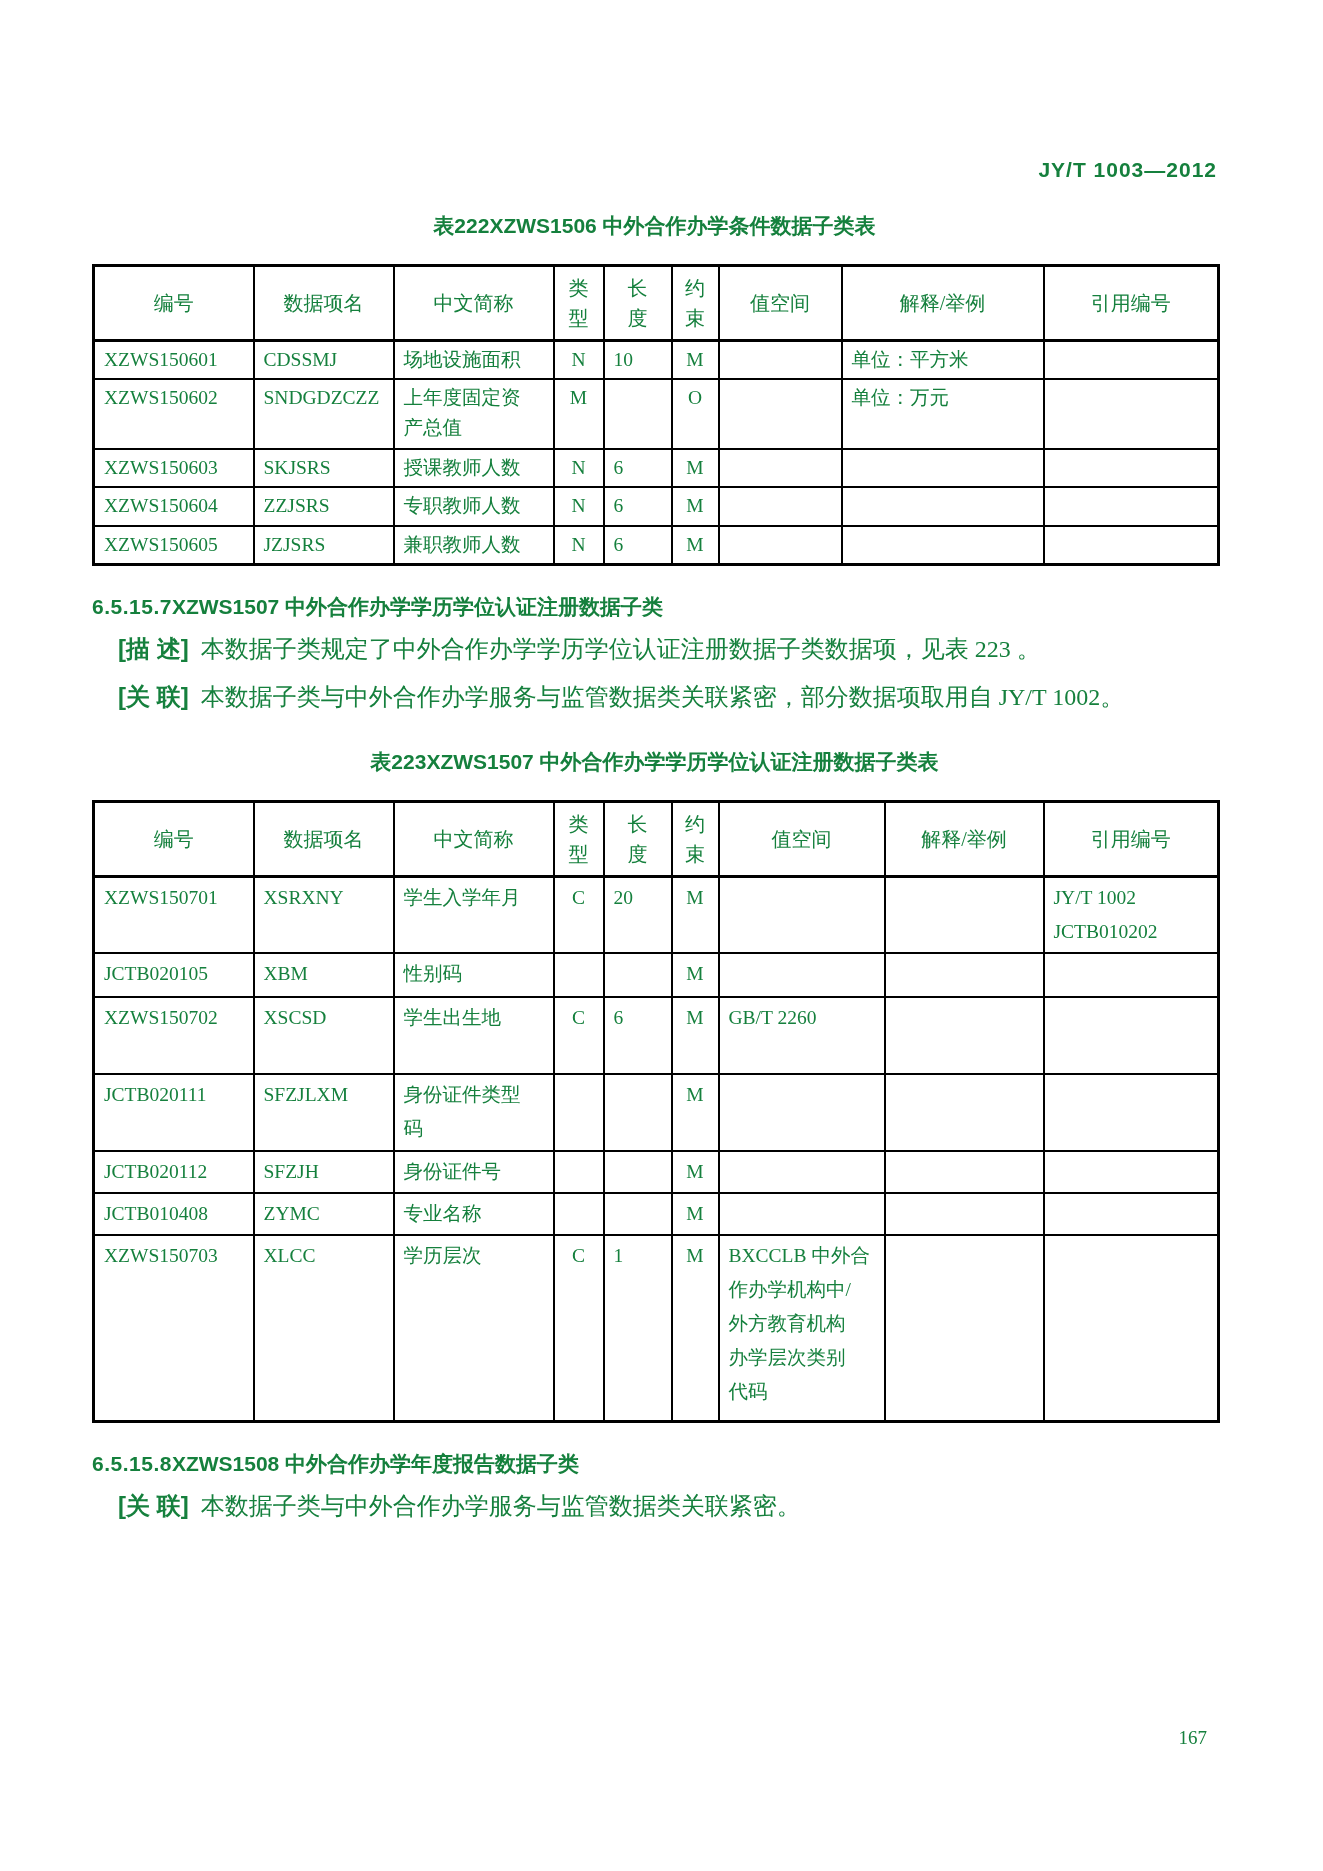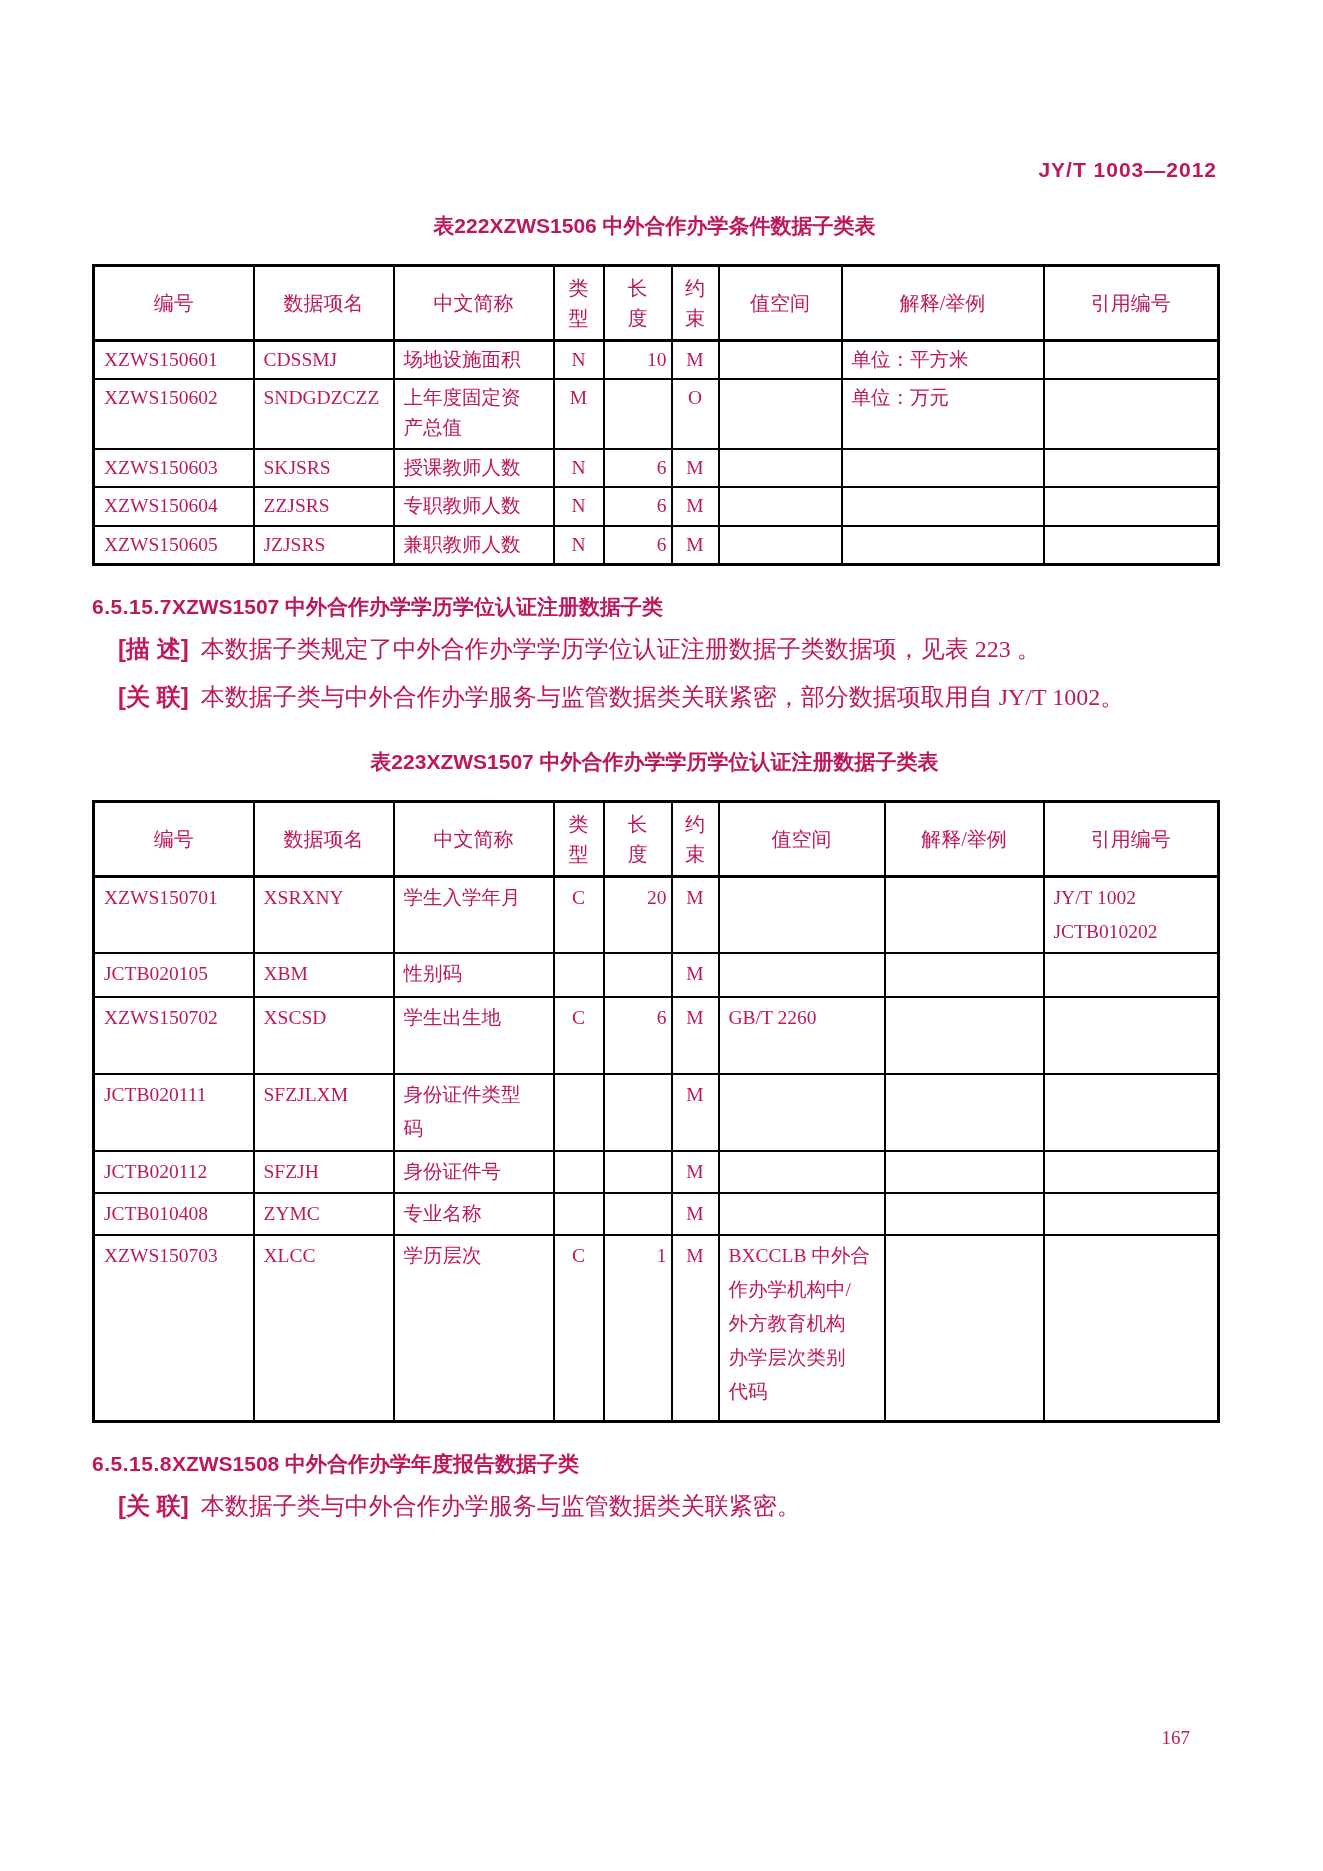--- a/index.html
+++ b/index.html
@@ -2,21 +2,21 @@
 <html><head>
 <meta charset="utf-8">
 <style>
   * { box-sizing: border-box; }
   html,body { margin:0; padding:0; background:#ffffff; }
   .page {
     position: relative;
     width: 1323px;
     height: 1871px;
     background: #ffffff;
-    color: #be185d;
+    color: #15803d;
     font-family: "Liberation Serif", "DejaVu Serif", serif;
     overflow: hidden;
   }
   .content { padding: 0 106px 0 92px; }
 
   .doc-code {
     padding-top: 158px;
     text-align: right;
     font-family: "Liberation Sans", "DejaVu Sans", sans-serif;
     font-weight: bold;
@@ -55,21 +55,21 @@
     padding: 6px 2px;
   }
   table.data td {
     font-size: 19.5px;
     vertical-align: top;
     padding: 3px 9px;
   }
   table.t222 td { line-height: 1.55; }
   table.t223 td { line-height: 1.75; }
   table.data td:nth-child(4) { text-align: center; padding-left:2px; padding-right:2px; }
-  table.data td:nth-child(5) { text-align: right; padding-right: 4px; }
+  table.data td:nth-child(5) { padding-right: 4px; }
   table.data td:nth-child(6) { text-align: center; padding-left:2px; padding-right:2px; }
 
   .sec-heading {
     margin: 27px 0 0 0;
     font-family: "Liberation Sans", "DejaVu Sans", sans-serif;
     font-weight: bold;
     font-size: 21px;
   }
   .sec-heading .num { margin-right: 0; letter-spacing: 0.5px; }
 
@@ -79,21 +79,21 @@
     line-height: 1.65;
   }
   .para .plabel {
     font-family: "Liberation Sans", "DejaVu Sans", sans-serif;
     font-weight: bold;
     margin-right: 12px;
   }
 
   .page-number {
     position: absolute;
-    right: 133px;
+    right: 116px;
     bottom: 122px;
     font-size: 19px;
   }
 </style>
 </head>
 <body>
 
 <div class="page">
   <div class="content">
 

